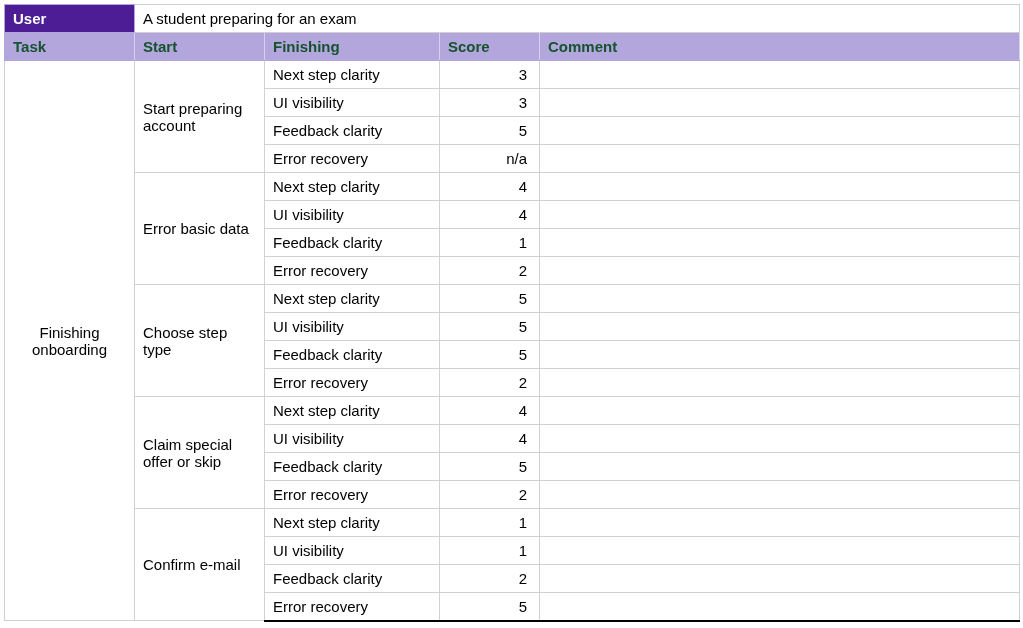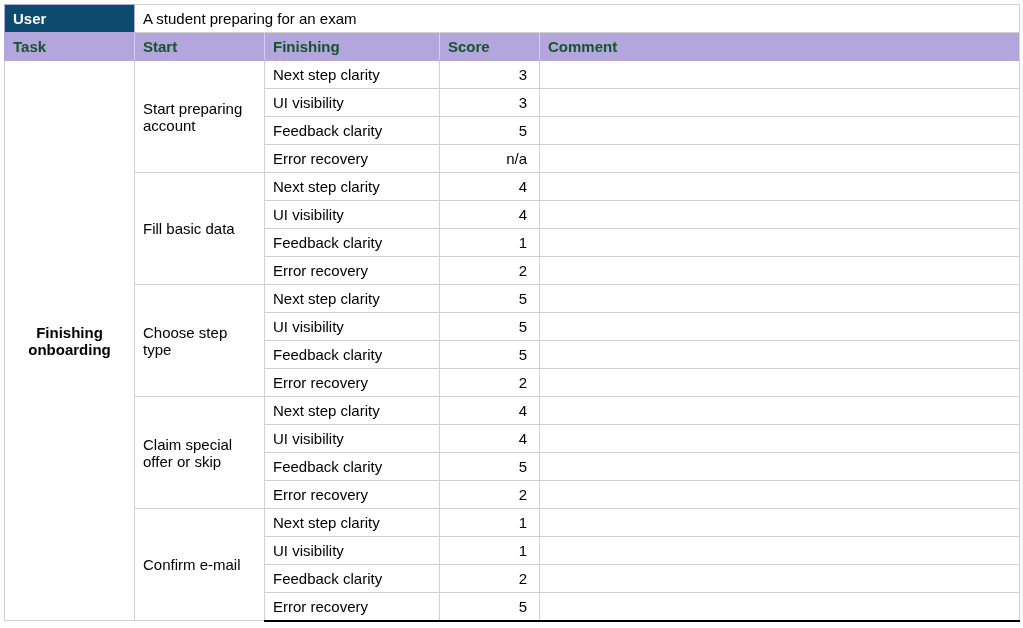--- a/index.html
+++ b/index.html
@@ -33,27 +33,27 @@
     }
     tr.hdr th,
     tr.hdr td.hdr-cell {
       background: #b3a6dd;
       color: #14532d;
       font-weight: bold;
       border-color: #b3a6dd;
       border-right-color: #d8d0ee;
     }
     td.lbl {
-      background: #0c4a6e;
+      background: #4c1d95;
       color: #fff;
       font-weight: bold;
       border-color: #b3a6dd;
     }
     td.task {
-      font-weight: bold;
+      font-weight: normal;
       text-align: center;
       vertical-align: middle;
     }
     td.step {
       vertical-align: middle;
     }
     td.score {
       text-align: right;
       padding-right: 12px;
     }
@@ -100,21 +100,21 @@
         <td>Feedback clarity</td>
         <td class="score">5</td>
         <td></td>
       </tr>
       <tr>
         <td>Error recovery</td>
         <td class="score">n/a</td>
         <td></td>
       </tr>
       <tr>
-        <td class="step" rowspan="4">Fill basic data</td>
+        <td class="step" rowspan="4">Error basic data</td>
         <td>Next step clarity</td>
         <td class="score">4</td>
         <td></td>
       </tr>
       <tr>
         <td>UI visibility</td>
         <td class="score">4</td>
         <td></td>
       </tr>
       <tr>

